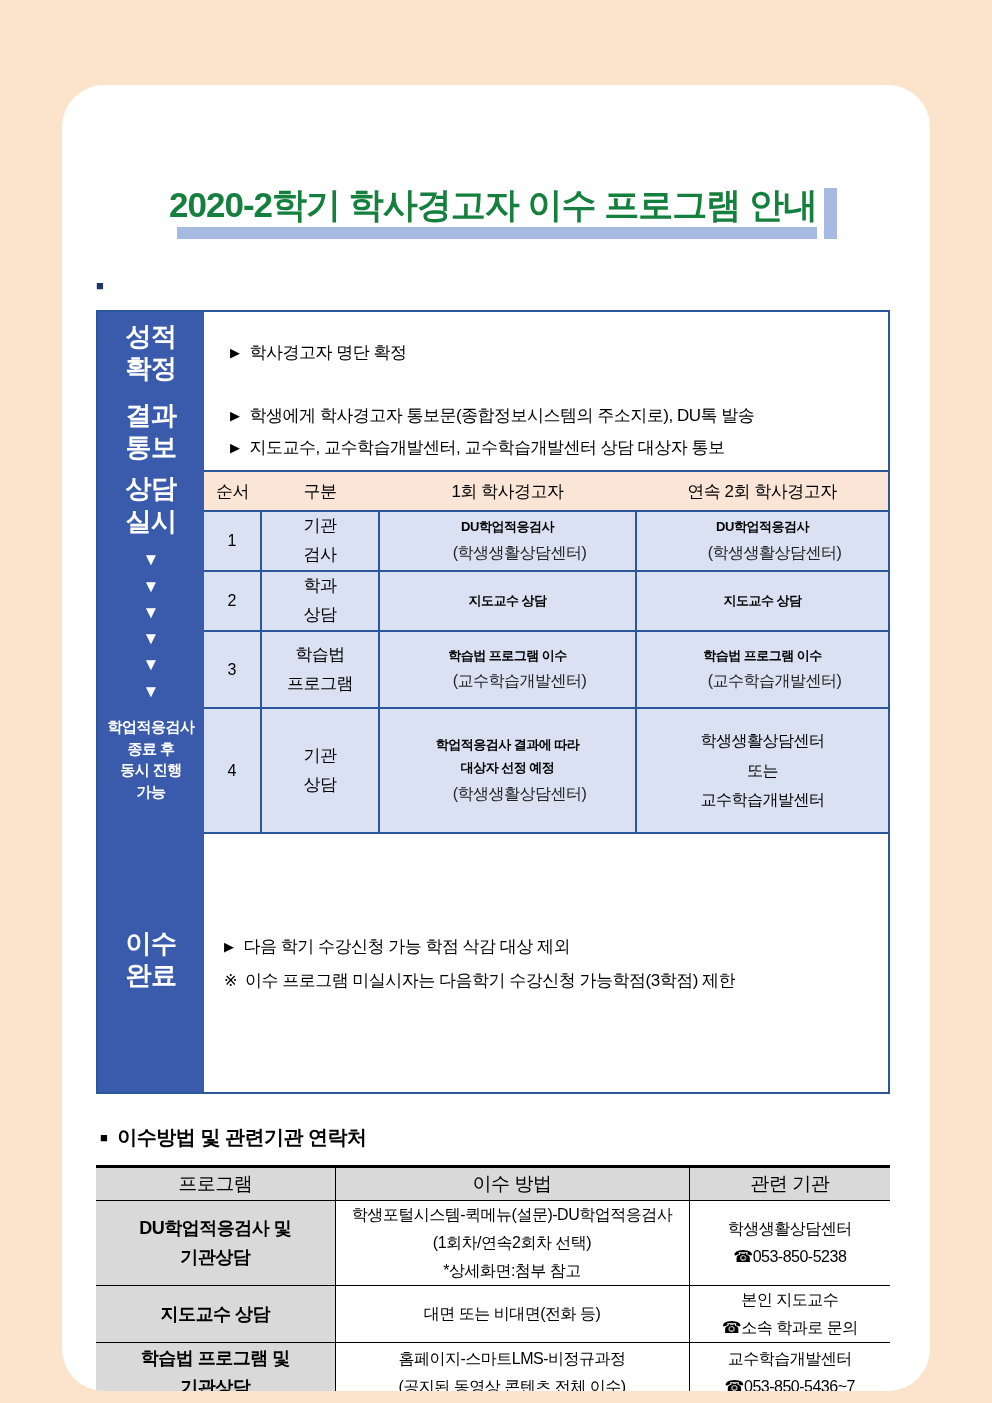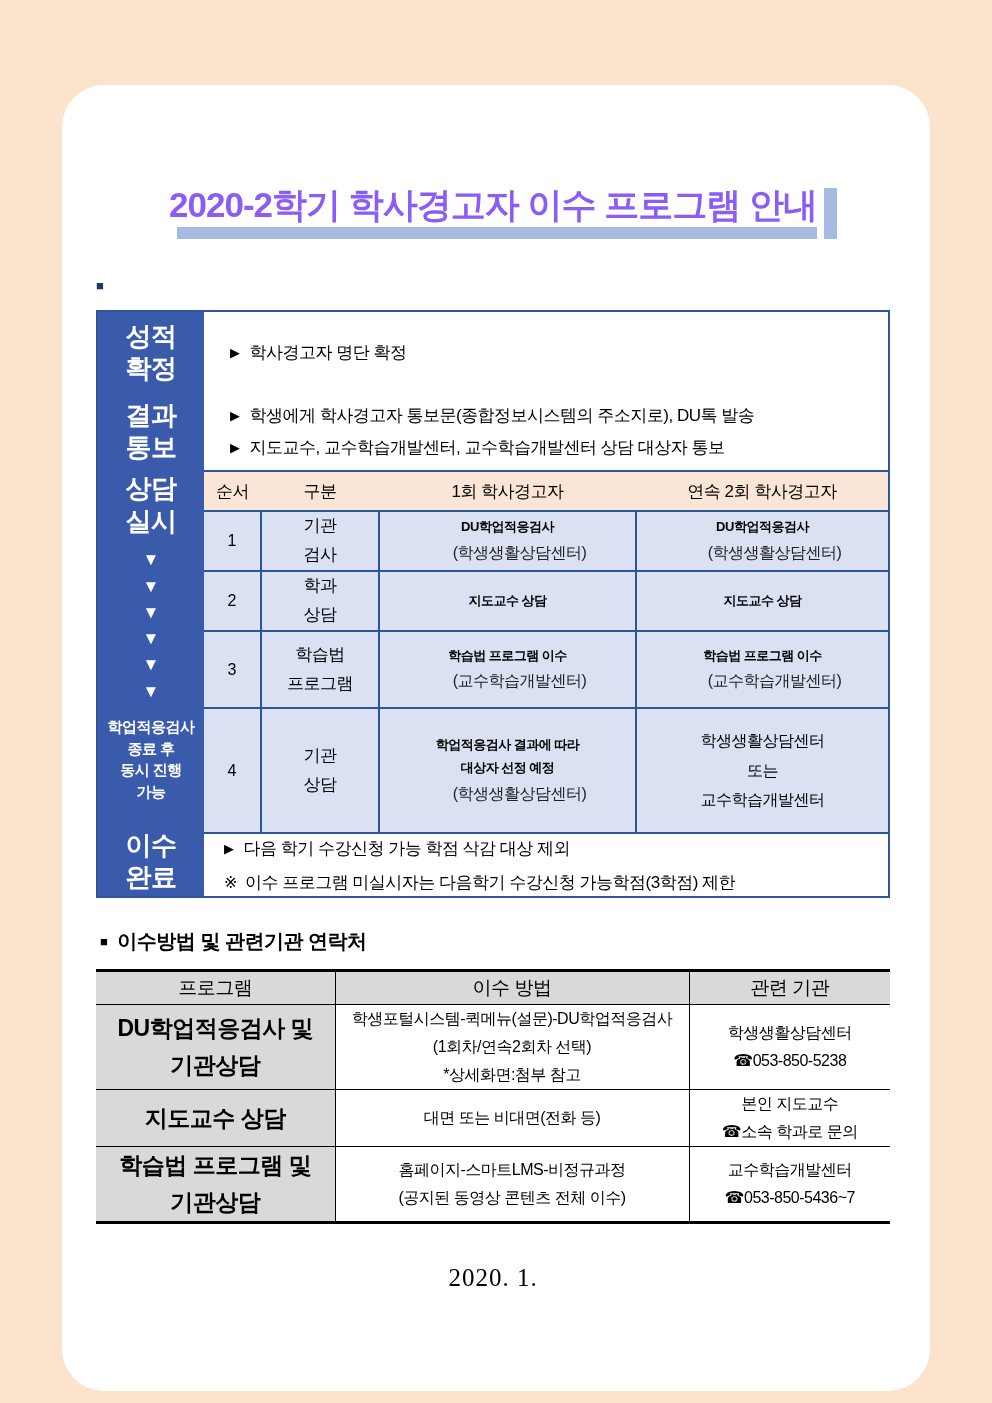--- a/index.html
+++ b/index.html
@@ -4,35 +4,35 @@
 <style>
   * { margin:0; padding:0; box-sizing:border-box; }
   html,body { width:992px; height:1403px; }
   body { background:#FCE4CC; font-family:"Liberation Sans","DejaVu Sans",sans-serif; color:#000; }
   .card { position:absolute; left:62px; top:85px; width:868px; height:1306px;
           background:#FFFFFF; border-radius:42px; padding:0 40px 0 34px; overflow:hidden; }
 
   
   .title-wrap { margin-top:100px; display:flex; justify-content:center; }
   .title-block { position:relative; display:inline-block; }
-  .title-block h1 { color:#8b5cf6; font-size:35px; font-weight:bold; letter-spacing:-1px;
+  .title-block h1 { color:#15803d; font-size:35px; font-weight:bold; letter-spacing:-1px;
                     line-height:1.15; white-space:nowrap; }
   .title-underline { height:12px; background:#A6BAE2; margin-top:2px; margin-left:8px; }
   .title-vbar { position:absolute; right:-20px; top:3px; width:13px; height:calc(100% - 3px); background:#A6BAE2; }
 
   
   .sec-heading { display:flex; align-items:center; font-weight:bold; }
   .sec-heading .sq { font-size:13px; line-height:1; }
   .sec-heading-1 { margin-top:40px; color:#1F3864; font-size:20px; letter-spacing:-0.5px; }
   .sec-heading-1 .sq { margin-right:4px; color:#1F3864; }
   .sec-heading-2 { margin-top:30px; color:#000; font-size:20px; letter-spacing:-0.5px; margin-left:4px; }
   .sec-heading-2 .sq { margin-right:10px; }
 
   
-  .flow-box { margin-top:18px; width:794px; height:588px; border:2px solid #2B579A;
+  .flow-box { margin-top:18px; width:794px; height:784px; border:2px solid #2B579A;
               display:flex; background:#fff; }
   .flow-sidebar { width:106px; background:#3A5BAC; color:#fff; display:flex; flex-direction:column;
                   align-items:center; flex-shrink:0; }
   .sb-step { font-weight:bold; text-align:center; white-space:pre-line; }
   .sb-big { font-size:26px; line-height:1.25; letter-spacing:-0.5px; }
   .sb-1 { height:80px; display:flex; align-items:center; }
   .sb-2 { height:78px; display:flex; align-items:center; }
   .sb-mid { height:360px; display:flex; flex-direction:column; align-items:center; }
   .sb-3 { margin-top:2px; }
   .sb-arrows { display:flex; flex-direction:column; align-items:center; gap:5px; margin-top:12px; }
@@ -70,21 +70,21 @@
   
   .contact-table { margin-top:14px; width:794px; border-collapse:collapse; table-layout:fixed;
                    border-top:3px solid #000; border-bottom:3px solid #000; }
   .contact-table th { background:#D9D9D9; height:34px; font-size:19px; font-weight:normal;
                       letter-spacing:-0.5px; border-bottom:1.5px solid #000; }
   .contact-table td { border-bottom:1.5px solid #000; text-align:center; vertical-align:middle;
                       white-space:pre-line; }
   .contact-table tr:last-child td { border-bottom:none; }
   .contact-table th + th, .contact-table td + td { border-left:1.5px solid #000; }
   .cr-1 { height:85px; } .cr-2 { height:50px; } .cr-3 { height:62px;padding-left:21px; }
-  .cell-prog { background:#D9D9D9; font-size:23px; font-weight:bold; line-height:1.6; letter-spacing:-0.5px; }
+  .cell-prog { background:#D9D9D9; font-size:18px; font-weight:bold; line-height:1.6; letter-spacing:-0.5px; }
   .cell-meth { font-size:16px; line-height:1.75; letter-spacing:-0.5px; }
   .cell-org  { font-size:16px; line-height:1.75; letter-spacing:-0.5px; }
 
   
   .date { margin-top:40px; text-align:center; font-family:"Liberation Serif","DejaVu Serif",serif;
           font-size:25px; letter-spacing:1px; }
 </style>
 </head>
 <body>
 

